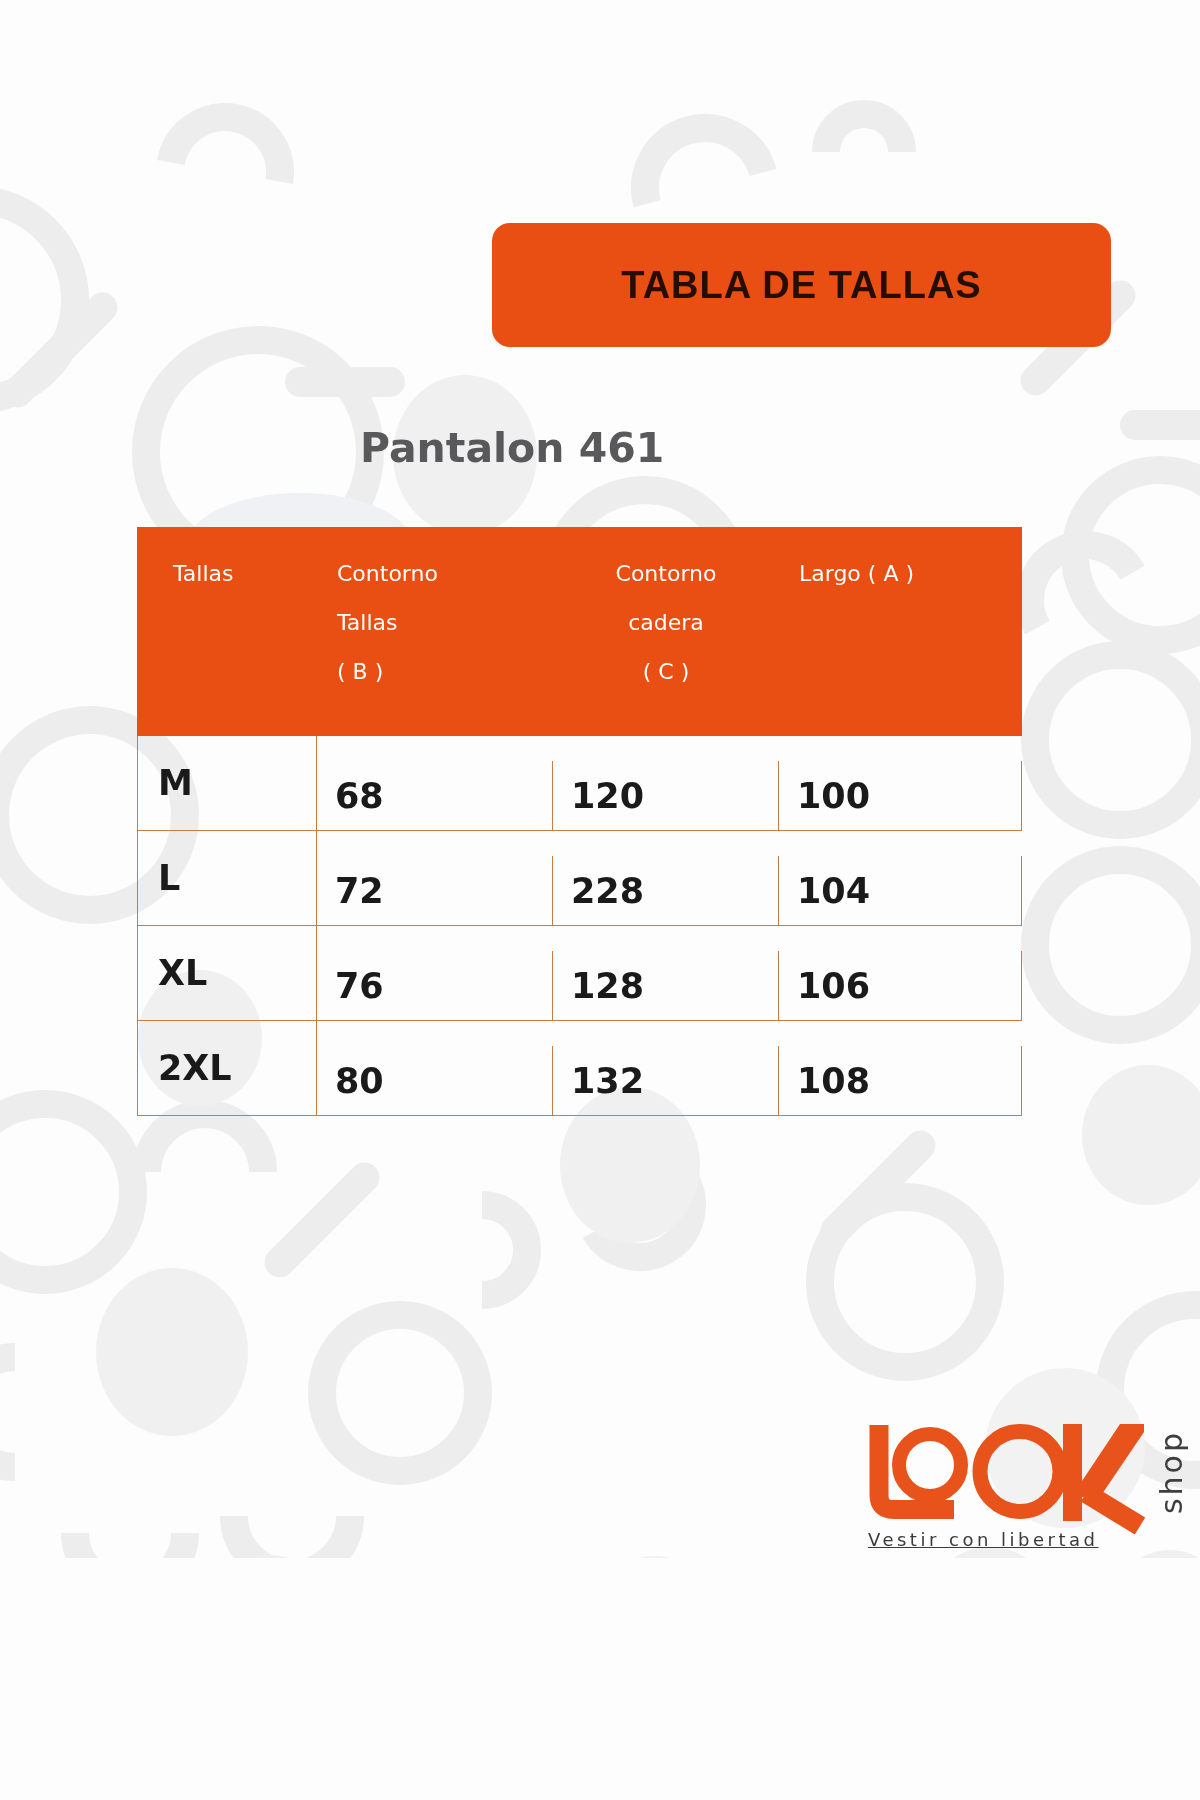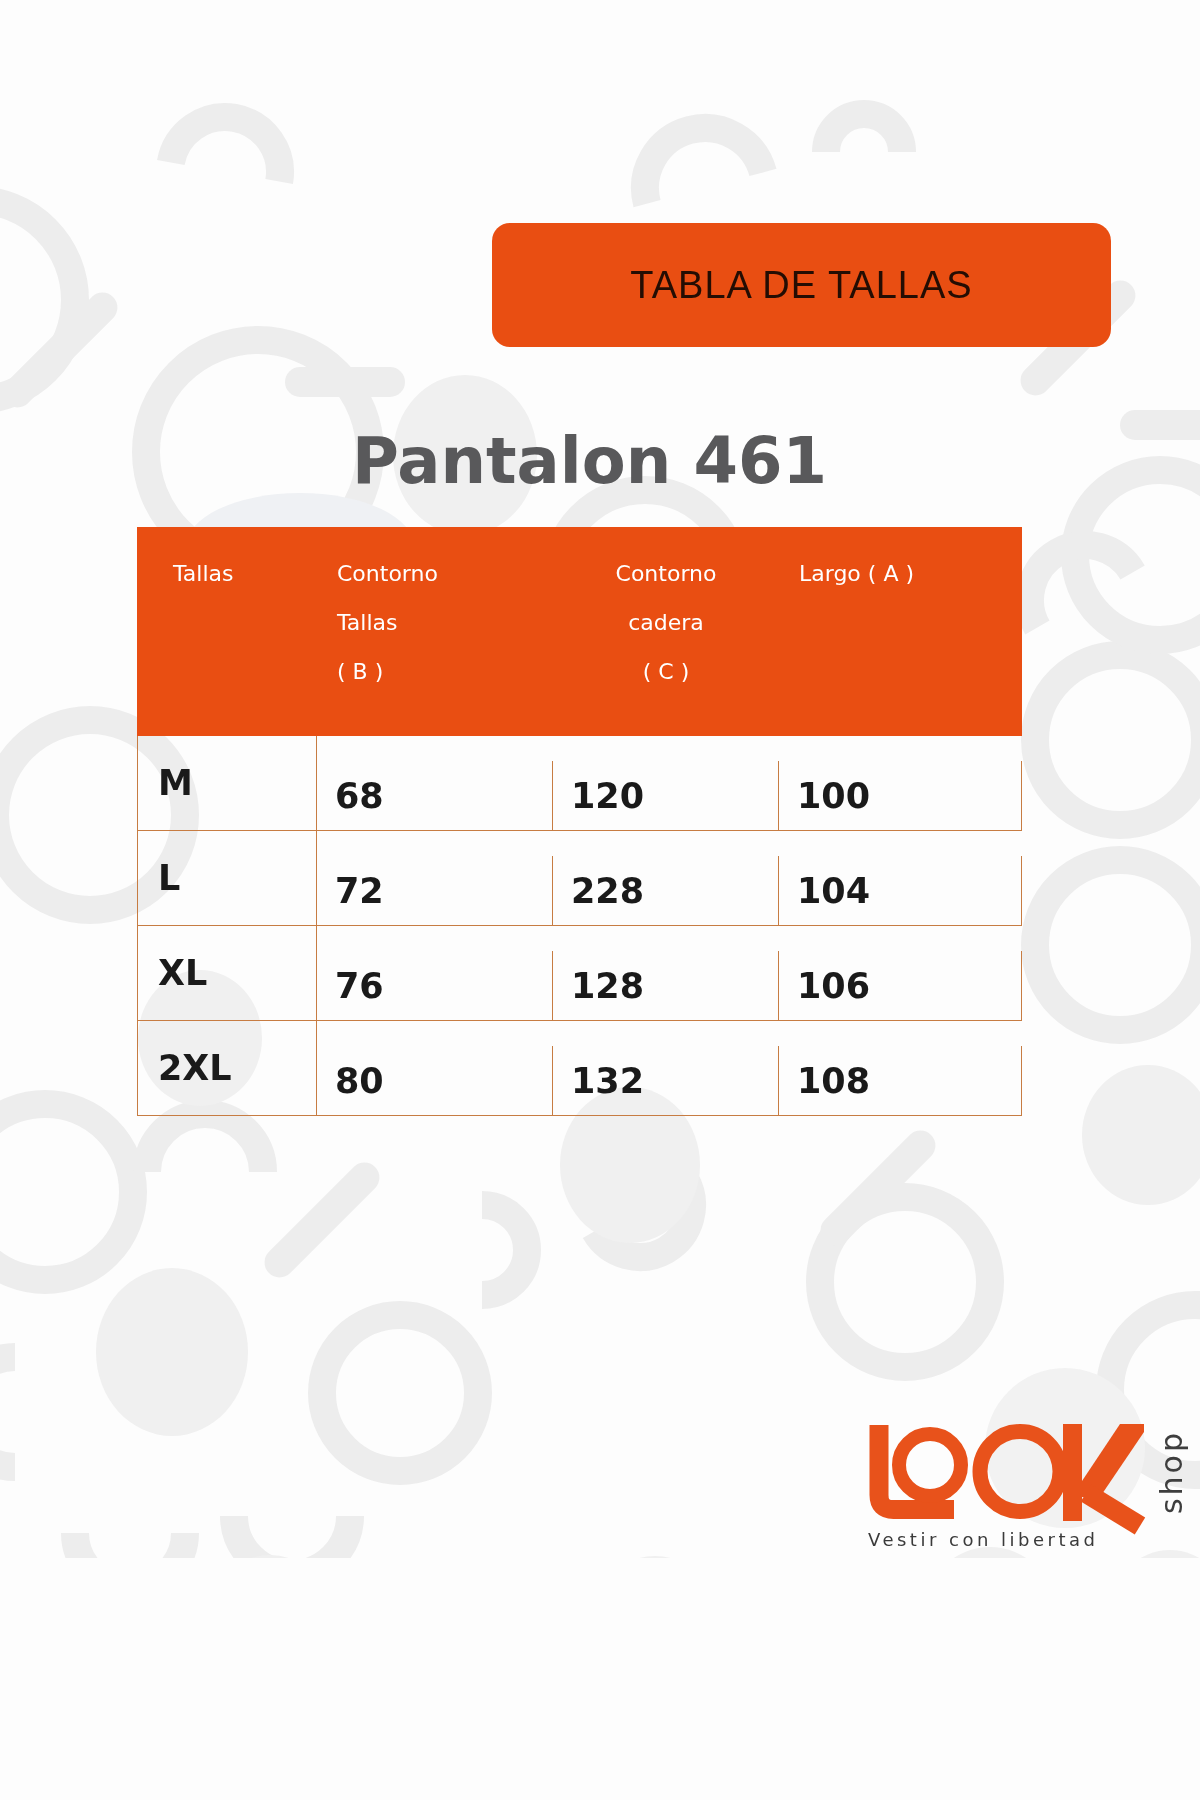--- a/index.html
+++ b/index.html
@@ -8,27 +8,27 @@
     overflow:hidden;font-family:"DejaVu Sans",sans-serif;
   }
   .pattern{position:absolute;left:0;top:0;z-index:0;}
   
   .banner{
     position:absolute;left:492px;top:223px;width:619px;height:124px;
     background:#E94E12;border-radius:18px;display:flex;align-items:center;justify-content:center;
     z-index:2;
   }
   .banner span{
-    font-family:"Liberation Sans",sans-serif;font-size:38px;font-weight:400;
+    font-family:"Liberation Sans",sans-serif;font-size:38px;font-weight:700;
     color:#240D03;letter-spacing:1px;
   }
   
   .product-title{
-    position:absolute;left:352px;top:424px;z-index:2;
-    font-size:64px;font-weight:700;color:#59595B;letter-spacing:0px;
+    position:absolute;left:360px;top:424px;z-index:2;
+    font-size:41px;font-weight:700;color:#59595B;letter-spacing:0px;
   }
   
   .size-table{
     position:absolute;left:137px;top:527px;width:885px;z-index:2;
   }
   .thead{
     display:grid;grid-template-columns:180px 236px 226px 243px;
     background:#E94E12;height:209px;box-sizing:border-box;
   }
   .th{
@@ -52,21 +52,21 @@
   
   .logo{position:absolute;left:860px;top:1405px;width:300px;height:130px;z-index:2;}
   .sr-only{position:absolute;width:1px;height:1px;overflow:hidden;clip:rect(0 0 0 0);white-space:nowrap;}
   .shop-vertical{
     position:absolute;left:1112px;top:1452px;width:120px;height:40px;line-height:40px;
     text-align:center;transform:rotate(-90deg);z-index:2;
     font-size:30px;color:#3E3E3E;letter-spacing:3px;font-weight:400;
   }
   .tagline{
     position:absolute;left:868px;top:1529px;z-index:2;
-    font-size:18px;font-weight:400;color:#3A3A3A;letter-spacing:3.5px;white-space:nowrap;
+    font-size:18px;font-weight:400;color:#3A3A3A;letter-spacing:3.5px;white-space:nowrap;text-decoration:underline;
   }
 </style>
 </head>
 <body>
 
 <div class="canvas">
 
   <svg class="pattern" width="1200" height="1558" viewBox="0 0 1200 1558" aria-hidden="true">
     <g fill="none" stroke="#EDEDED" stroke-width="28">
       <circle cx="-25" cy="300" r="100"></circle>

